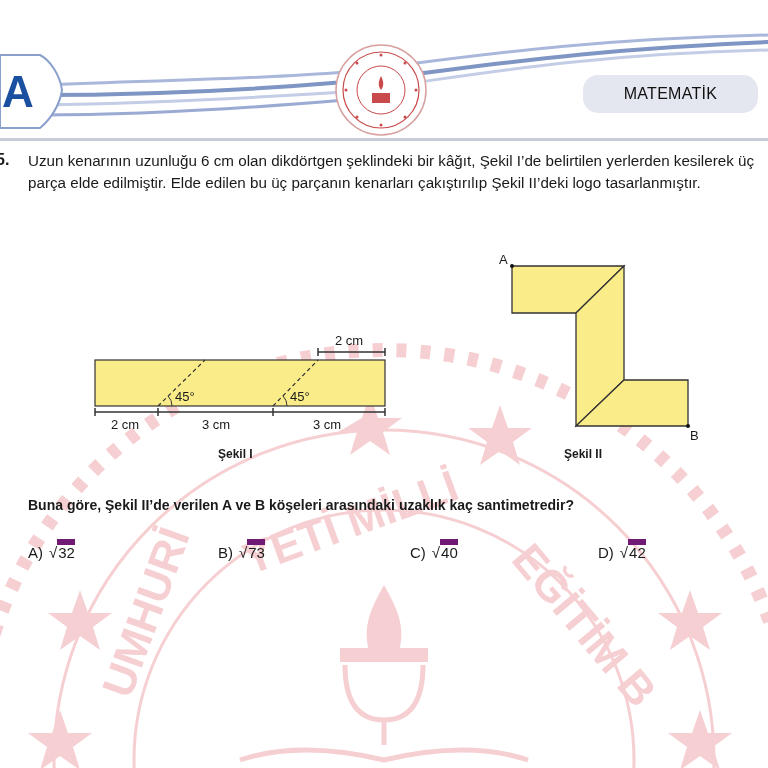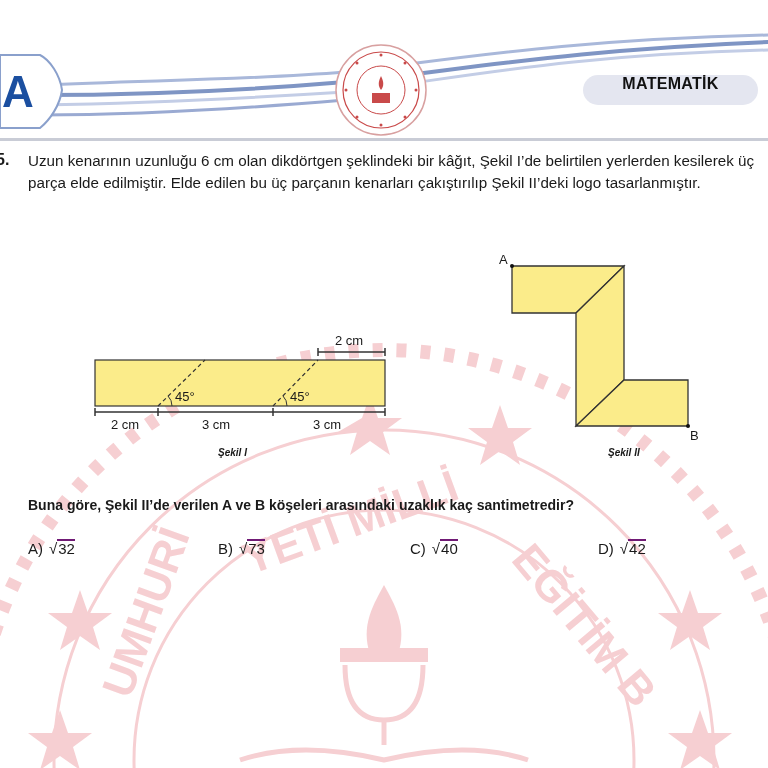--- a/index.html
+++ b/index.html
@@ -1,31 +1,31 @@
 <!DOCTYPE html>
 <html><head>
 <meta charset="utf-8">
 <style>
   html, body { margin:0; padding:0; }
   body { width:768px; height:768px; position:relative; overflow:hidden; background:#ffffff; font-family:"Liberation Sans", sans-serif; color:#1a1a1a; }
   .abs { position:absolute; }
   #watermark { left:0; top:0; width:768px; height:768px; }
   #header-svg { left:0; top:0; width:768px; height:140px; }
   .booklet-letter { left:2px; top:70px; font-size:44px; font-weight:bold; color:#1b4fa0; line-height:44px; }
-  .subject-pill { left:583px; top:75px; width:175px; height:30px; background:#e4e6f0; border-radius:15px; display:flex; justify-content:center; font-weight:bold; font-size:16px; letter-spacing:0.3px; color:#111; }
+  .subject-pill { left:583px; top:75px; width:175px; height:38px; background:#e4e6f0; border-radius:15px; display:flex; align-items:center; justify-content:center; font-weight:normal; font-size:16px; letter-spacing:0.3px; color:#111; }
   .divider { left:0; top:138px; width:768px; height:3px; background:#c9ccd6; }
   .qnum { left:-4px; top:151px; font-weight:bold; font-size:16px; }
   .qtext { left:28px; top:150px; width:735px; font-size:15.2px; line-height:21.5px; }
-  .fig-label { font-weight:bold; font-size:10px;font-style:italic; }
+  .fig-label { font-weight:bold; font-size:12px; }
   .dim { font-size:13px; }
   .question { left:28px; top:497px; font-weight:bold; font-size:14px; }
   .option { top:539px; font-size:15px; display:flex; align-items:baseline; }
   .sqrt { display:inline-flex; align-items:baseline; margin-left:6px; }
   .sqrt .rad { font-size:15px; }
-  .sqrt .radicand { border-top:2px solid #701a75; padding-left:1px; line-height:16px; }
+  .sqrt .radicand { border-top:6px solid #701a75; padding-left:1px; line-height:16px; }
 </style>
 </head>
 <body>
 
 <svg id="watermark" class="abs" viewBox="0 0 768 768">
   <g fill="none" stroke="#f6cfd2">
     <circle cx="384" cy="760" r="410" stroke-width="14" stroke-dasharray="10 14"></circle>
     <circle cx="384" cy="760" r="330" stroke-width="3"></circle>
     <circle cx="384" cy="760" r="250" stroke-width="3"></circle>
   </g>
@@ -114,21 +114,21 @@
   <g fill="#fbec8a" stroke="#333" stroke-width="1.3" stroke-linejoin="miter">
     <polygon points="512,266 624,266 576,313 512,313"></polygon>
     <polygon points="624,266 624,380 576,426 576,313"></polygon>
     <polygon points="624,380 688,380 688,426 576,426"></polygon>
   </g>
   <circle cx="512" cy="266" r="2" fill="#111"></circle>
   <circle cx="688" cy="426" r="2" fill="#111"></circle>
 </svg>
 <div class="abs dim" style="left:499px;top:252px;">A</div>
 <div class="abs dim" style="left:690px;top:428px;">B</div>
-<div class="abs fig-label" style="left:564px;top:447px;margin-left:44px;">Şekil II</div>
+<div class="abs fig-label" style="left:564px;top:447px;">Şekil II</div>
 
 <div class="abs question">Buna göre, Şekil II’de verilen A ve B köşeleri arasındaki uzaklık kaç santimetredir?</div>
 
 <div class="abs option" style="left:28px;">
   <span>A)</span>
   <span class="sqrt">
       <span class="rad">√</span>
       <span class="radicand">32</span>
     </span>
 </div>

